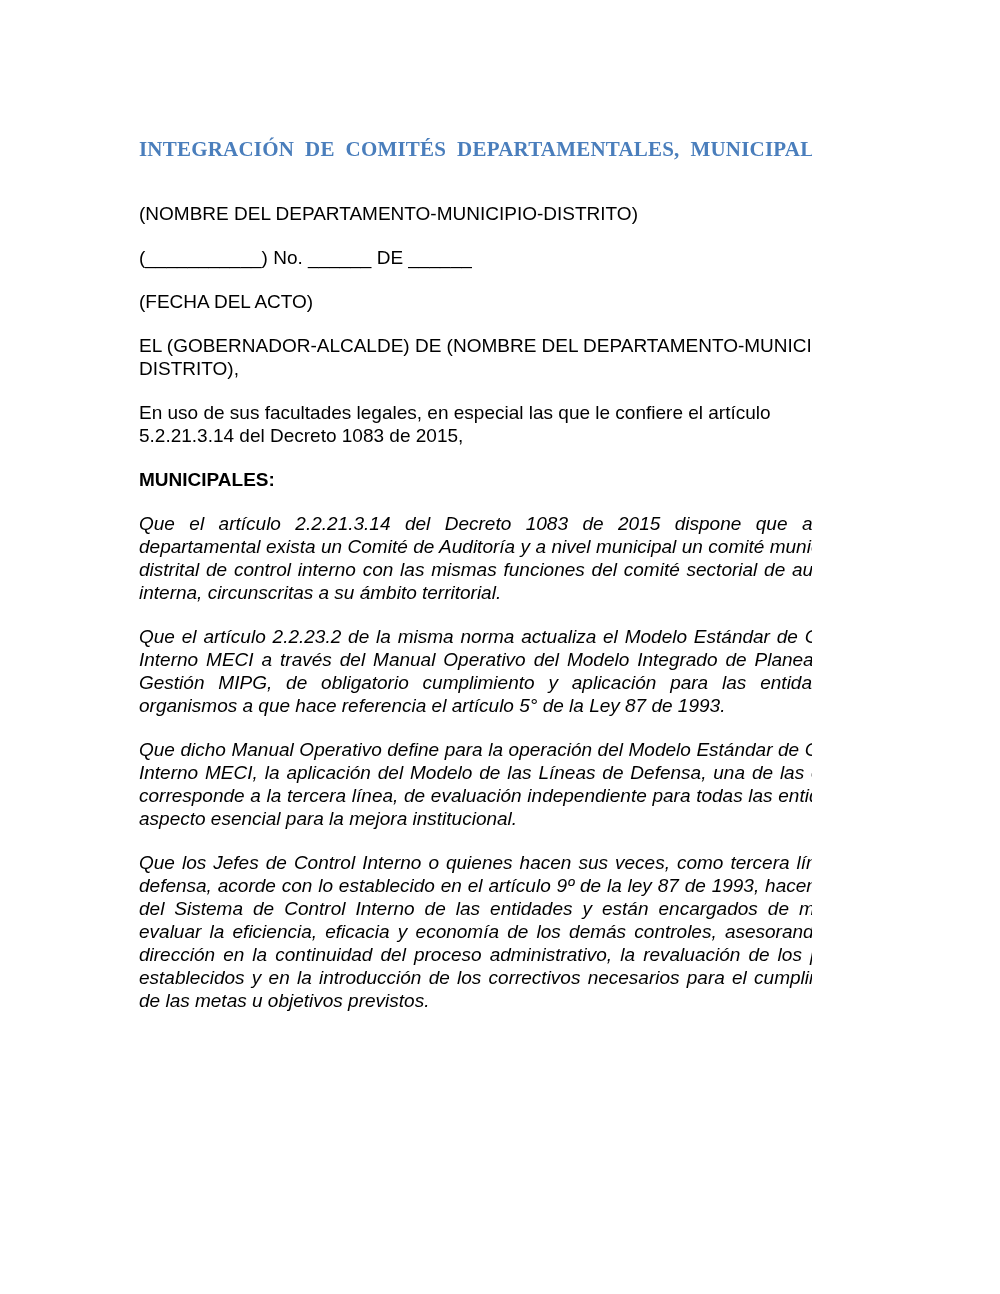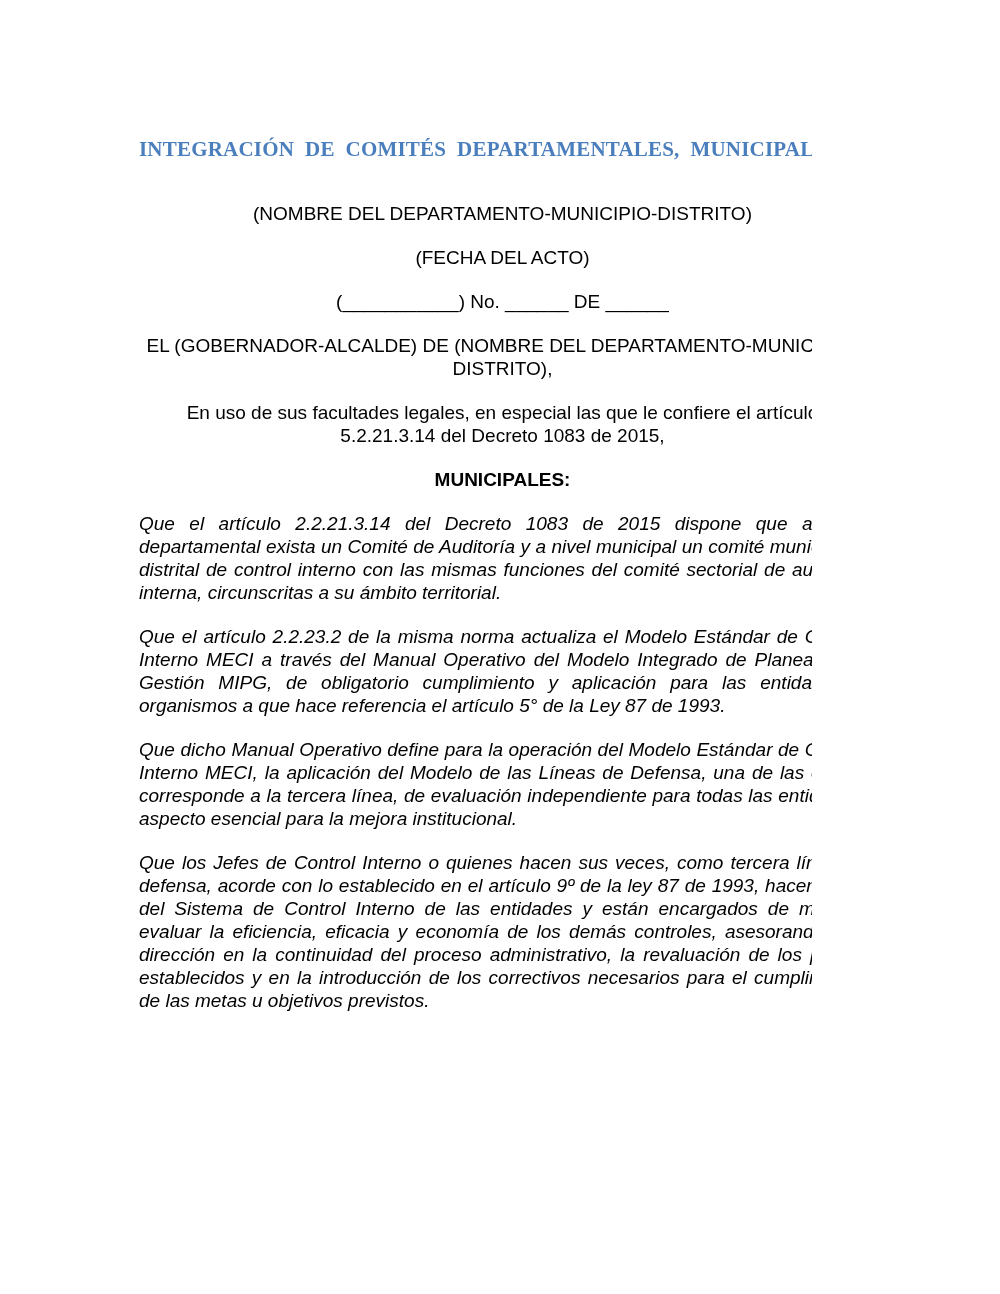--- a/index.html
+++ b/index.html
@@ -37,21 +37,21 @@
     text-align: justify;
     text-align-last: justify;
   }
   .doc-title .title-line-2 {
     text-align: left;
   }
   .block {
     margin: 0 0 21px 0;
   }
   .center {
-    text-align: center;
+    text-align: left;
   }
   .justified {
     text-align: justify;
     font-style: italic;
   }
   .bold {
     font-weight: 700;
   }
 </style>
 </head>
@@ -59,23 +59,23 @@
 
 <div class="page" style="background: rgb(255, 255, 255);">
   <div class="content" style="color: rgb(0, 0, 0);">
 
     <div class="doc-title">
       <div class="title-line-1">INTEGRACIÓN DE COMITÉS DEPARTAMENTALES, MUNICIPALES Y</div>
     </div>
 
     <p class="block center">(NOMBRE DEL DEPARTAMENTO-MUNICIPIO-DISTRITO)</p>
 
+    <p class="block center">(___________) No. ______ DE ______</p>
+
     <p class="block center">(FECHA DEL ACTO)</p>
-
-    <p class="block center">(___________) No. ______ DE ______</p>
 
 
     <p class="block center">EL (GOBERNADOR-ALCALDE) DE (NOMBRE DEL DEPARTAMENTO-MUNICIPIO-DISTRITO),</p>
 
     <p class="block center">En uso de sus facultades legales, en especial las que le confiere el artículo 5.2.21.3.14 del Decreto 1083 de 2015,</p>
 
     <p class="block center bold">MUNICIPALES:</p>
 
     <p class="block justified">Que el artículo 2.2.21.3.14 del Decreto 1083 de 2015 dispone que a nivel departamental exista un Comité de Auditoría y a nivel municipal un comité municipal o distrital de control interno con las mismas funciones del comité sectorial de auditoría interna, circunscritas a su ámbito territorial.</p>
 

